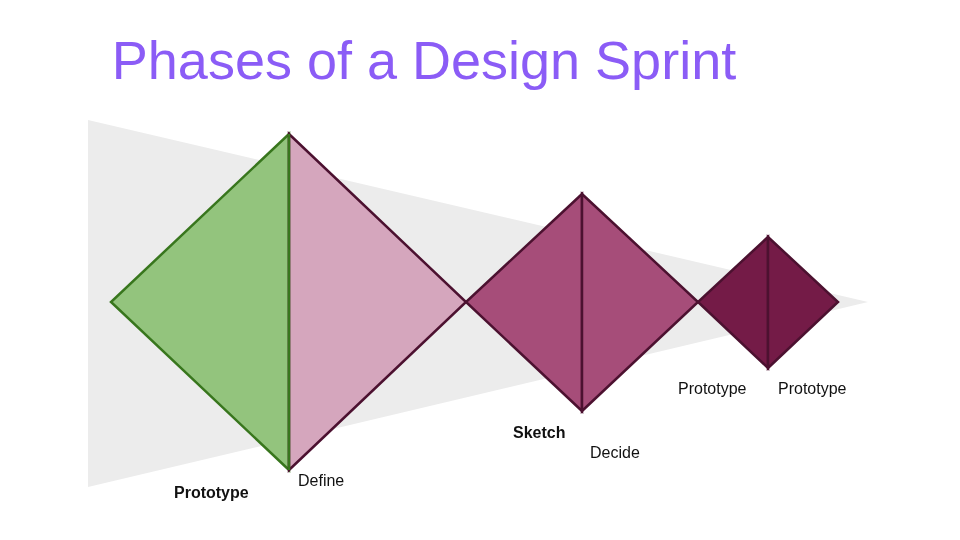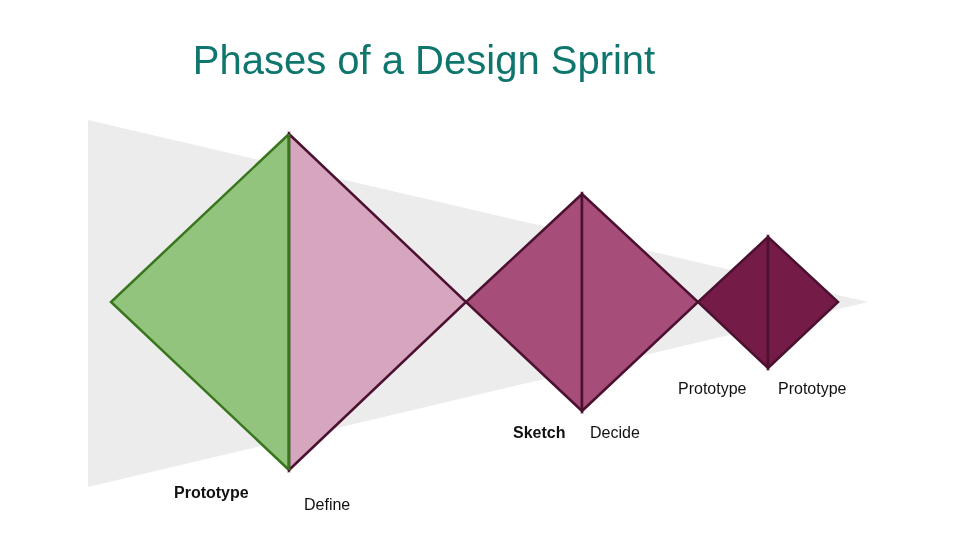--- a/index.html
+++ b/index.html
@@ -1,17 +1,17 @@
 <!DOCTYPE html>
 <html><head>
 <meta charset="utf-8">
 <style>
   html, body { margin: 0; padding: 0; background: #ffffff; }
   body { width: 960px; height: 540px; position: relative; overflow: hidden; font-family: "Liberation Sans", sans-serif; }
-  .title { position: absolute; left: 0; top: 22px; width: 848px; text-align: center; font-size: 40px; color: #0f766e; line-height: 76px; }
+  .title { position: absolute; left: 0; top: 22px; width: 848px; text-align: center; font-size: 54px; color: #8b5cf6; line-height: 76px; }
   svg.diagram { position: absolute; left: 0; top: 0; }
   .lbl { position: absolute; font-size: 16px; color: #111; white-space: nowrap; }
   .lbl.bold { font-weight: bold; }
 </style>
 </head>
 <body>
 
 <div class="title">Phases of a Design Sprint</div>
 
 <svg class="diagram" width="960" height="540">
@@ -22,17 +22,17 @@
   <line x1="289" y1="134" x2="289" y2="470" stroke="#38761d" stroke-width="2.5"></line>
 
   <polygon points="582,194 466,302 582,411" fill="#a64d79" stroke="#4c1130" stroke-width="2.5"></polygon>
   <polygon points="582,194 698,302 582,411" fill="#a64d79" stroke="#4c1130" stroke-width="2.5"></polygon>
 
   <polygon points="768,237 698,302 768,368" fill="#741b47" stroke="#4c1130" stroke-width="2.5"></polygon>
   <polygon points="768,237 838,302 768,368" fill="#741b47" stroke="#4c1130" stroke-width="2.5"></polygon>
 </svg>
 
 <div class="lbl bold" style="left:174px; top:484px;">Prototype</div>
-<div class="lbl" style="left:298px; top:496px;margin-left:6px;">Define</div>
+<div class="lbl" style="left:298px; top:472px;">Define</div>
 <div class="lbl" style="left:513px; top:424px;font-weight:bold;">Sketch</div>
-<div class="lbl" style="left:590px; top:424px;">Decide</div>
+<div class="lbl" style="left:590px; top:444px;">Decide</div>
 <div class="lbl" style="left:678px; top:380px;">Prototype</div>
 <div class="lbl" style="left:778px; top:380px;">Prototype</div>
 
 </body></html>

